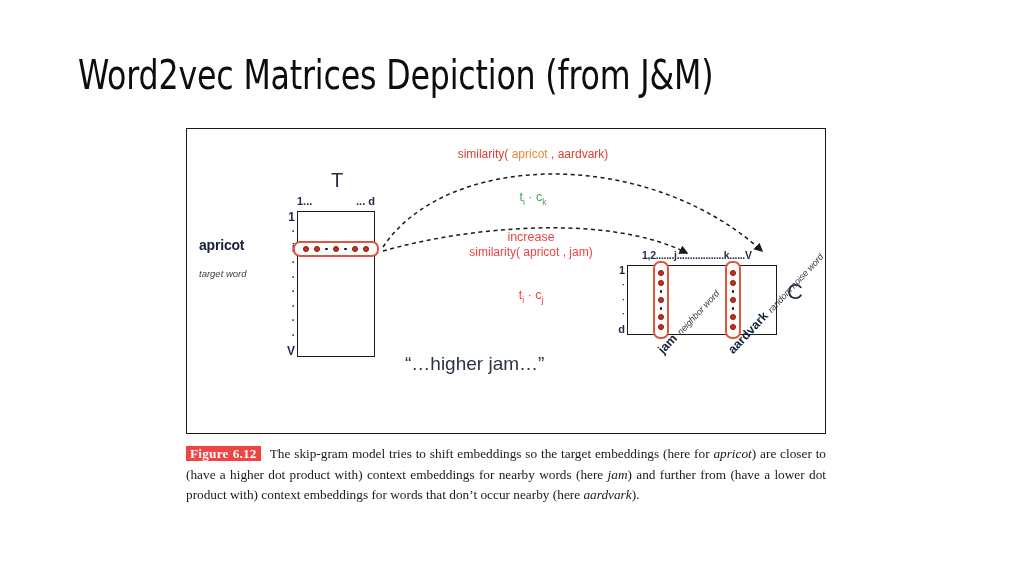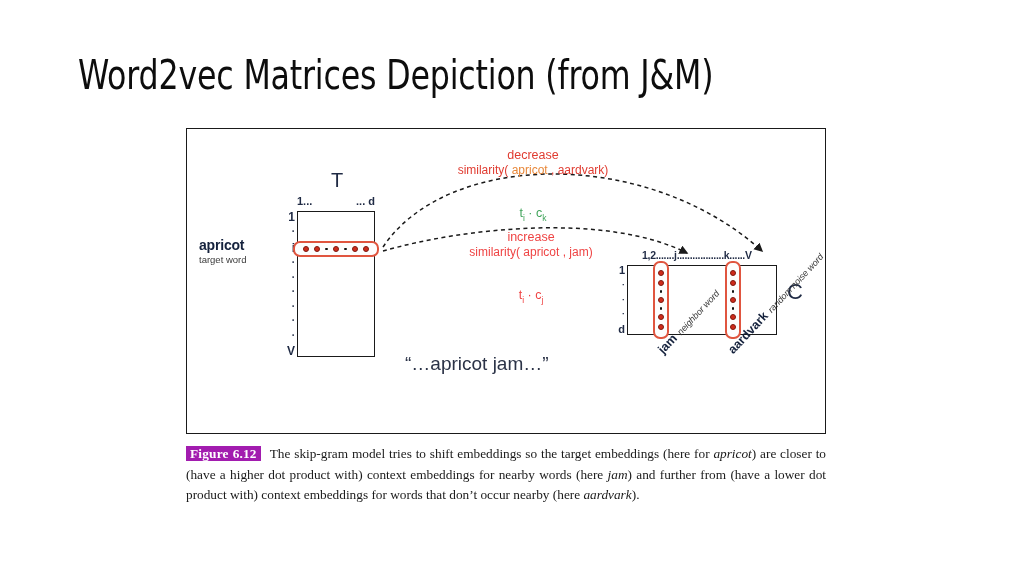--- a/index.html
+++ b/index.html
@@ -79,22 +79,22 @@
   .apricot-lbl{
     position:absolute;
     left:12px; top:108px;
     text-align:left;
   }
   .apricot-lbl .w{
     font-size:14px; font-weight:bold; color:#15223d;
     letter-spacing:-0.2px;
   }
   .apricot-lbl .s{
-    font-size:9.5px; color:#3a3a3a;
-    margin-top:1px;
+    font-size:9.5px; font-style:italic; color:#3a3a3a;
+    margin-top:15px;
   }
   
   .t-hl{
     position:absolute;
     left:106px; top:112px;
     width:86px; height:16px;
     border:2px solid #e0553f;
     border-radius:7px;
     background:#fdfdfd;
     box-sizing:border-box;
@@ -197,21 +197,21 @@
     position:absolute;
     left:0; top:316px;
     width:640px;
     font-family:"Liberation Serif","DejaVu Serif",serif;
     font-size:13.3px;
     line-height:1.56;
     color:#1a1a1a;
     text-align:justify;
   }
   .fig-badge{
-    background:#a21caf;color:#ffffff;
+    background:#ef4444;color:#ffffff;
     font-weight:bold;
     padding:0 4px;
     margin-right:9px;
     letter-spacing:0.2px;
   }
   .caption i{font-style:italic;}
 </style>
 </head>
 <body>
 
@@ -298,32 +298,31 @@
       <div class="rot-lbl rot-jam">
         <span class="w">jam</span>
         <span class="s">neighbor word</span>
       </div>
       <div class="rot-lbl rot-aard">
         <span class="w">aardvark</span>
         <span class="s">random noise word</span>
       </div>
 
       <div class="ann ann-dec">
-        <div class="l1">decrease</div>
         <div class="l2"><span>similarity( </span><span class="orange">apricot</span><span> , </span><span>aardvark</span><span>)</span></div>
         <div class="l3 sim-green">t<sub>i</sub> · c<sub>k</sub></div>
       </div>
 
       <div class="ann ann-inc">
         <div class="l1">increase</div>
         <div class="l2"><span>similarity( </span><span>apricot</span><span> , </span><span>jam</span><span>)</span></div>
         <div class="l3">t<sub>i</sub> · c<sub>j</sub></div>
       </div>
 
-      <div class="quote">“…apricot jam…”</div>
+      <div class="quote">“…higher jam…”</div>
 
     </div>
 
     <div class="caption">
       <span class="fig-badge">Figure 6.12</span><span>The skip-gram model tries to shift embeddings so the target embeddings (here for </span><i>apricot</i><span>) are closer to (have a higher dot product with) context embeddings for nearby words (here </span><i>jam</i><span>) and further from (have a lower dot product with) context embeddings for words that don’t occur nearby (here </span><i>aardvark</i><span>).</span>
     </div>
 
   </div>
 
 </div>

